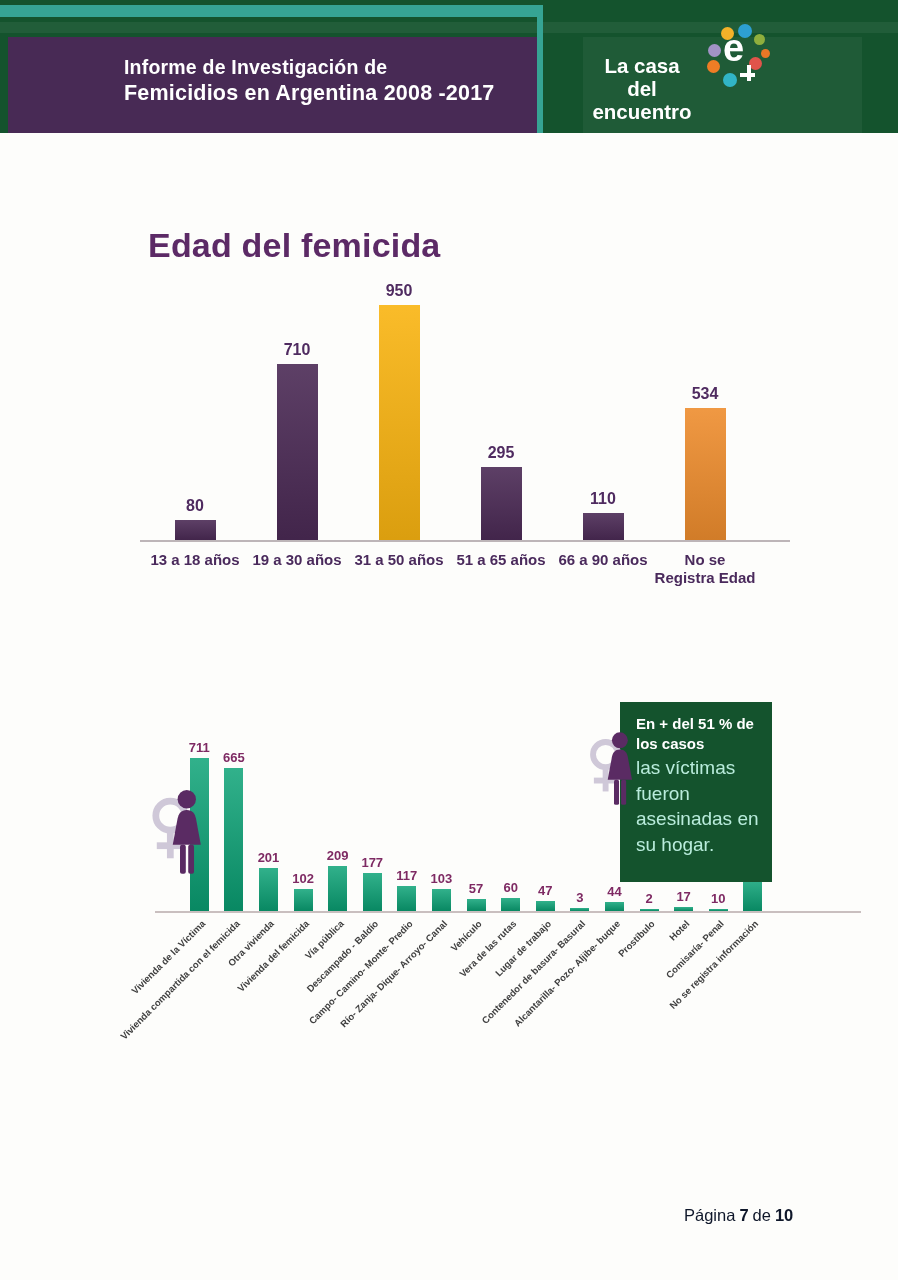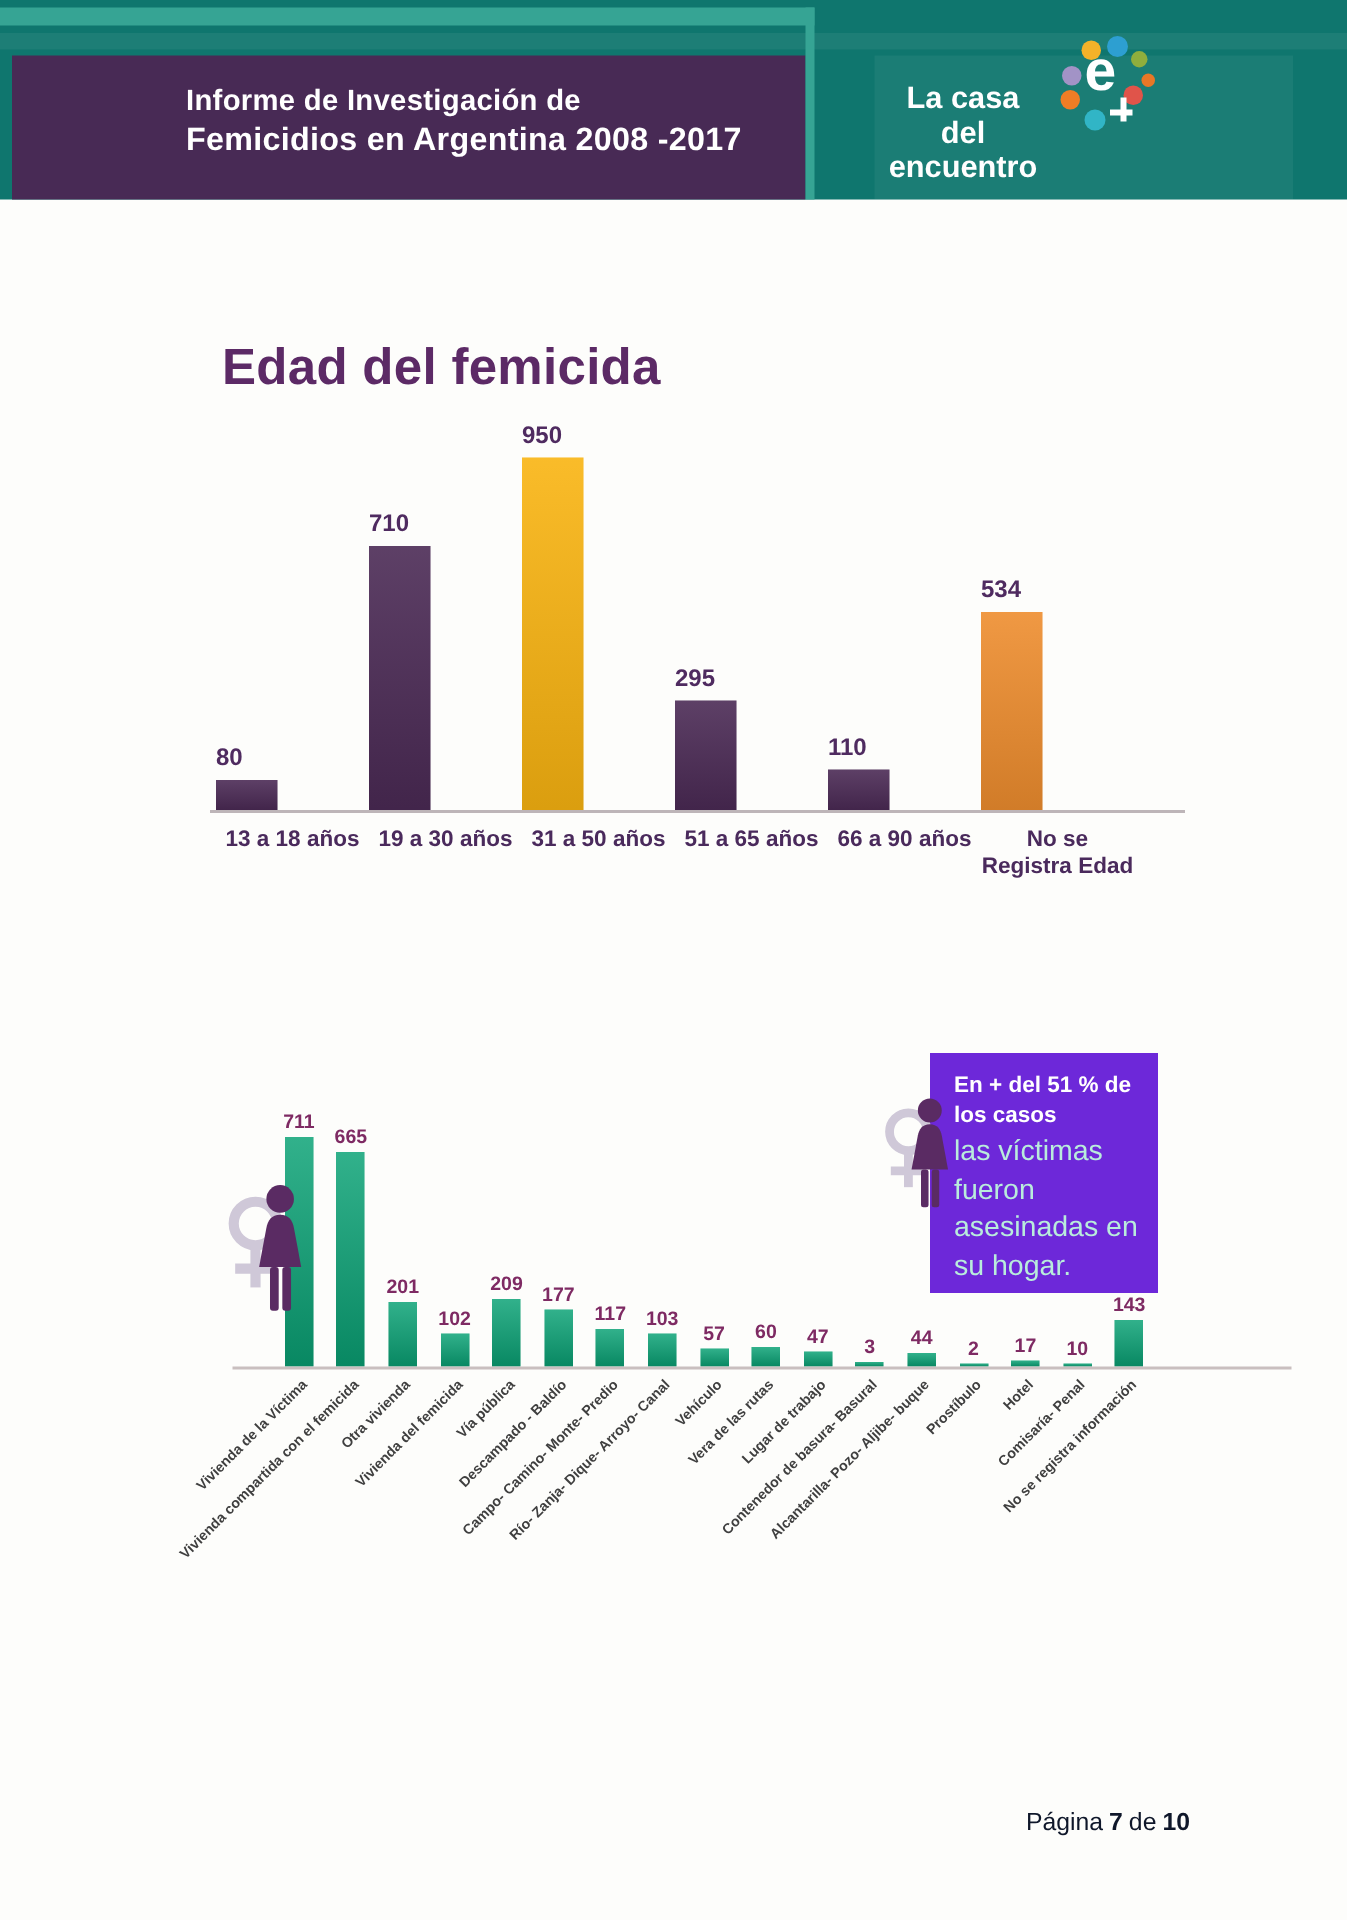--- a/index.html
+++ b/index.html
@@ -1,20 +1,20 @@
 <!DOCTYPE html>
 <html><head>
 <meta charset="utf-8">
 <style>
   html,body{margin:0;padding:0;}
   body{font-family:"Liberation Sans", sans-serif; background:#ffffff;}
   #page{position:relative;width:898px;height:1280px;background:#fdfdfb;overflow:hidden;}
 
   
-  .header{position:absolute;left:0;top:0;width:898px;height:133px;background:#0f766e;}
+  .header{position:absolute;left:0;top:0;width:898px;height:133px;background:#14532d;}
   .teal-top{position:absolute;left:0;top:5px;width:543px;height:12px;background:#36a494;}
   .teal-side{position:absolute;left:537px;top:5px;width:6px;height:128px;background:#36a494;}
   .hdr-stripe{position:absolute;left:0;top:22px;width:898px;height:11px;background:rgba(255,255,255,0.06);}
   .title-block{position:absolute;left:8px;top:37px;width:529px;height:96px;background:#482a55;}
   .logo-block{position:absolute;left:583px;top:37px;width:279px;height:96px;background:rgba(255,255,255,0.05);}
   .report-title{position:absolute;left:124px;top:56px;color:#ffffff;}
   .report-title .l1{font-size:19.5px;font-weight:600;letter-spacing:.2px;}
   .report-title .l2{font-size:21.5px;font-weight:800;letter-spacing:.2px;margin-top:2px;}
 
   
@@ -27,42 +27,42 @@
   .e-cross-h{position:absolute;left:34px;top:49px;width:15px;height:4px;background:#fff;}
 
   
   .chart-title{position:absolute;color:#5c2a66;font-weight:800;letter-spacing:.2px;}
   .bars{position:absolute;display:flex;align-items:flex-end;}
   .axis{position:absolute;height:2px;background:#bdb5b8;}
 
   
   #edad-title{left:148px;top:226px;font-size:34px;}
   #edad-bars{left:144px;top:288px;width:612px;height:252px;}
-  .c1col{width:102px;display:flex;flex-direction:column;justify-content:flex-end;align-items:flex-start;}
+  .c1col{width:102px;display:flex;flex-direction:column;justify-content:flex-end;align-items:center;}
   .c1val{font-size:16px;font-weight:bold;color:#4f2b60;margin-bottom:5px;}
   .c1bar{width:41px;background-image:linear-gradient(rgba(255,255,255,.10),rgba(0,0,0,.12));}
   #edad-axis{left:140px;top:540px;width:650px;}
   #edad-xlabels{left:144px;top:551px;width:612px;display:flex;position:absolute;}
   .c1xlab{width:102px;text-align:center;font-size:15px;font-weight:bold;color:#4a2a5c;line-height:1.18;}
 
   
   #lugar-title{left:148px;top:672px;font-size:35px;}
   #lugar-bars{left:182px;top:750px;width:588px;height:161px;}
   .c2col{flex:1 1 0;display:flex;flex-direction:column;justify-content:flex-end;align-items:center;min-width:0;}
   .c2val{font-size:13px;font-weight:bold;color:#7e2a63;margin-bottom:3px;white-space:nowrap;}
   .c2bar{width:19px;background-image:linear-gradient(rgba(255,255,255,.16),rgba(0,0,0,.16));}
   #lugar-axis{left:155px;top:911px;width:706px;background:#c9bfbf;}
   #lugar-xlabels{left:182px;top:916px;width:588px;height:130px;display:flex;position:absolute;}
   .c2cell{flex:1 1 0;position:relative;}
   .c2xlab{position:absolute;top:2px;right:50%;transform:rotate(-45deg);transform-origin:100% 0;
           font-size:9.5px;font-weight:bold;color:#3f3f3f;white-space:nowrap;}
 
   
-  .callout{position:absolute;left:620px;top:702px;width:126px;min-height:112px;background:#6d28d9;
-           padding:12px 10px 4px 16px;color:#fff;}
+  .callout{position:absolute;left:620px;top:702px;width:126px;min-height:112px;background:#14532d;
+           padding:12px 10px 24px 16px;color:#fff;}
   .callout .b{font-size:15px;font-weight:800;line-height:1.3;display:block;}
   .callout .t{font-size:19px;line-height:1.35;color:#b9ecdc;display:block;margin-top:2px;}
 
   .woman{position:absolute;}
 
   
   .footer{position:absolute;left:684px;top:1206px;font-size:16.5px;color:#0f172a;}
   .footer span{margin-right:4px;}
   .footer .bold{font-weight:bold;}
 </style>

